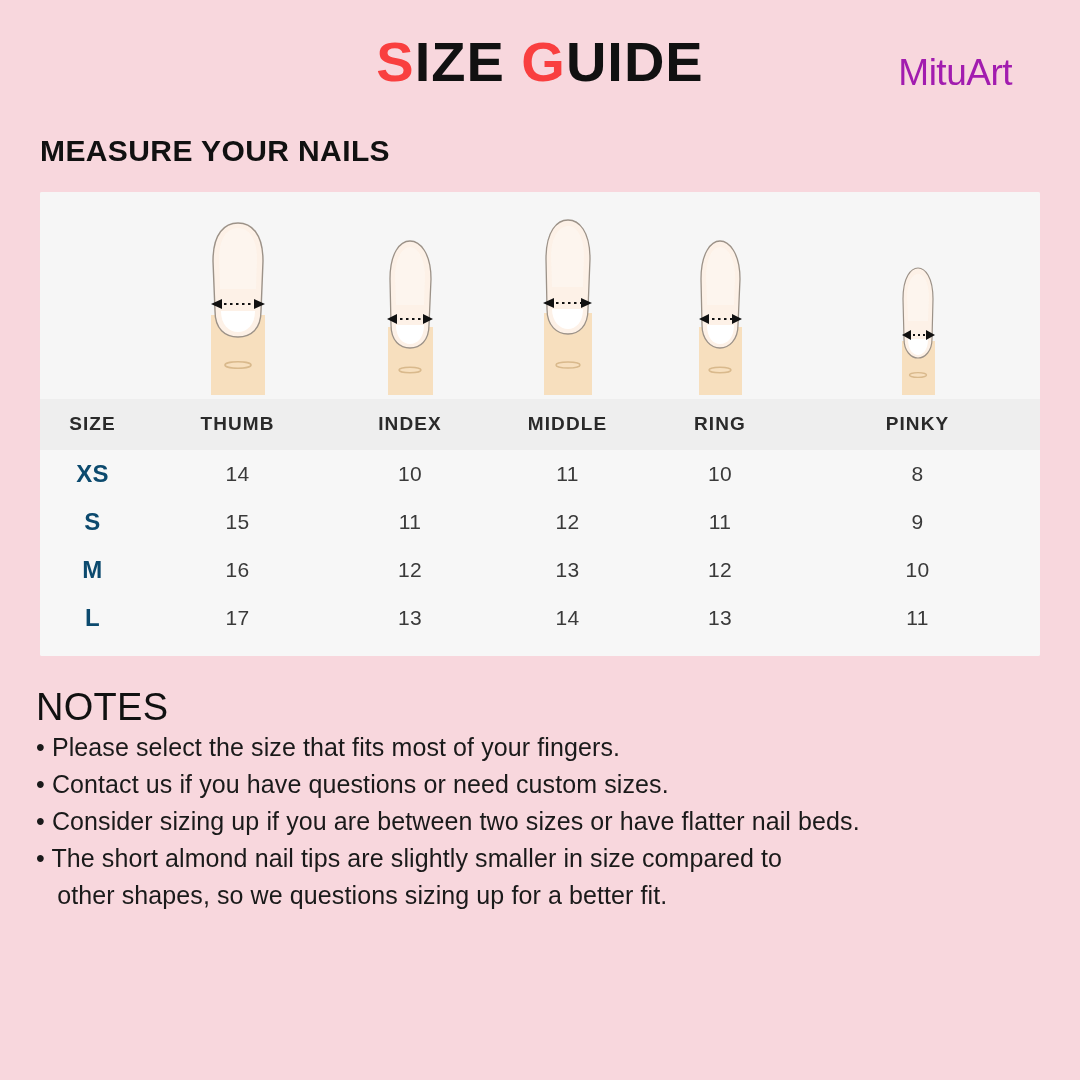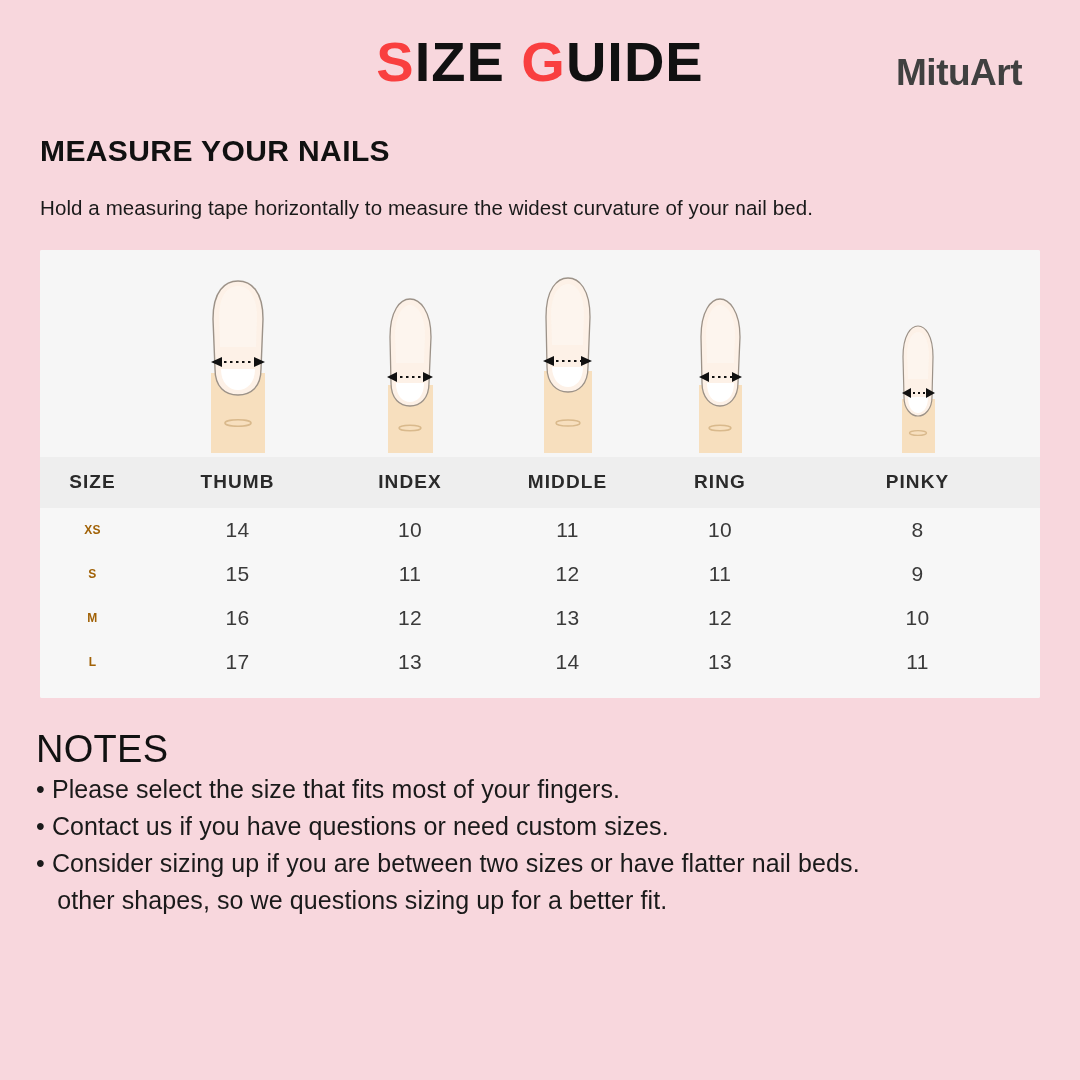--- a/index.html
+++ b/index.html
@@ -29,26 +29,26 @@
     text-align: center;
     font-size: 56px;
     font-weight: 700;
     letter-spacing: 1px;
     line-height: 1;
     color: #111111;
   }
   .title .accent { color: #f93f3f; }
   .brand-logo {
     position: absolute;
-    right: 58px;
+    right: 68px;
     top: 52px;
     font-size: 37px;
-    font-weight: bold;
+    font-weight: normal;
     letter-spacing: -0.5px;
-    color: #404040;
+    color: #a21caf;
   }
 
   
   .measure-section {
     padding: 0 40px;
   }
   .section-heading {
     font-size: 30px;
     font-weight: bold;
     letter-spacing: 0.4px;
@@ -109,22 +109,22 @@
   .size-table tbody tr { background: #f7f7f7; }
   .size-table td {
     font-size: 21px;
     padding: 10px 0;
     text-align: center;
     color: #3a3a3a;
     letter-spacing: 0.3px;
   }
   .size-table td.size-label {
     font-weight: bold;
-    color: #a16207;
-    font-size: 12px;
+    color: #0c4a6e;
+    font-size: 24px;
   }
   .size-table tbody tr:last-child td { padding-bottom: 24px; }
   col.w-size  { width: 105px; }
   col.w-thumb { width: 185px; }
   col.w-index { width: 160px; }
   col.w-middle{ width: 155px; }
   col.w-ring  { width: 150px; }
   col.w-pinky { width: auto; }
 
   
@@ -149,21 +149,20 @@
 </head>
 <body>
 
 <div class="header">
   <div class="title"><span class="accent">S</span><span>IZE </span><span class="accent">G</span><span>UIDE</span></div>
   <div class="brand-logo">MituArt</div>
 </div>
 
 <div class="measure-section">
   <h2 class="section-heading">MEASURE YOUR NAILS</h2>
-  <div class="measure-line">Hold a measuring tape horizontally to measure the widest curvature of your nail bed.</div>
 </div>
 
 <div class="chart-panel">
 
   <div class="nail-row">
     <div class="nail-cell c-size"></div>
 
     <div class="nail-cell c-thumb">
       <svg class="nail-fig" width="78" height="178" viewBox="0 0 78 178">
         <path d="M12 96 L12 176 L66 176 L66 96 Z" fill="#f7dfbe"></path>
@@ -294,14 +293,15 @@
       </tr>
     </tbody>
   </table>
 </div>
 
 <div class="notes-section">
   <h2 class="notes-heading">NOTES</h2>
   <div class="note-line">• Please select the size that fits most of your fingers.</div>
   <div class="note-line">• Contact us if you have questions or need custom sizes.</div>
   <div class="note-line">• Consider sizing up if you are between two sizes or have flatter nail beds.</div>
+  <div class="note-line">• The short almond nail tips are slightly smaller in size compared to</div>
   <div class="note-line">   other shapes, so we questions sizing up for a better fit.</div>
 </div>
 
 </body></html>

